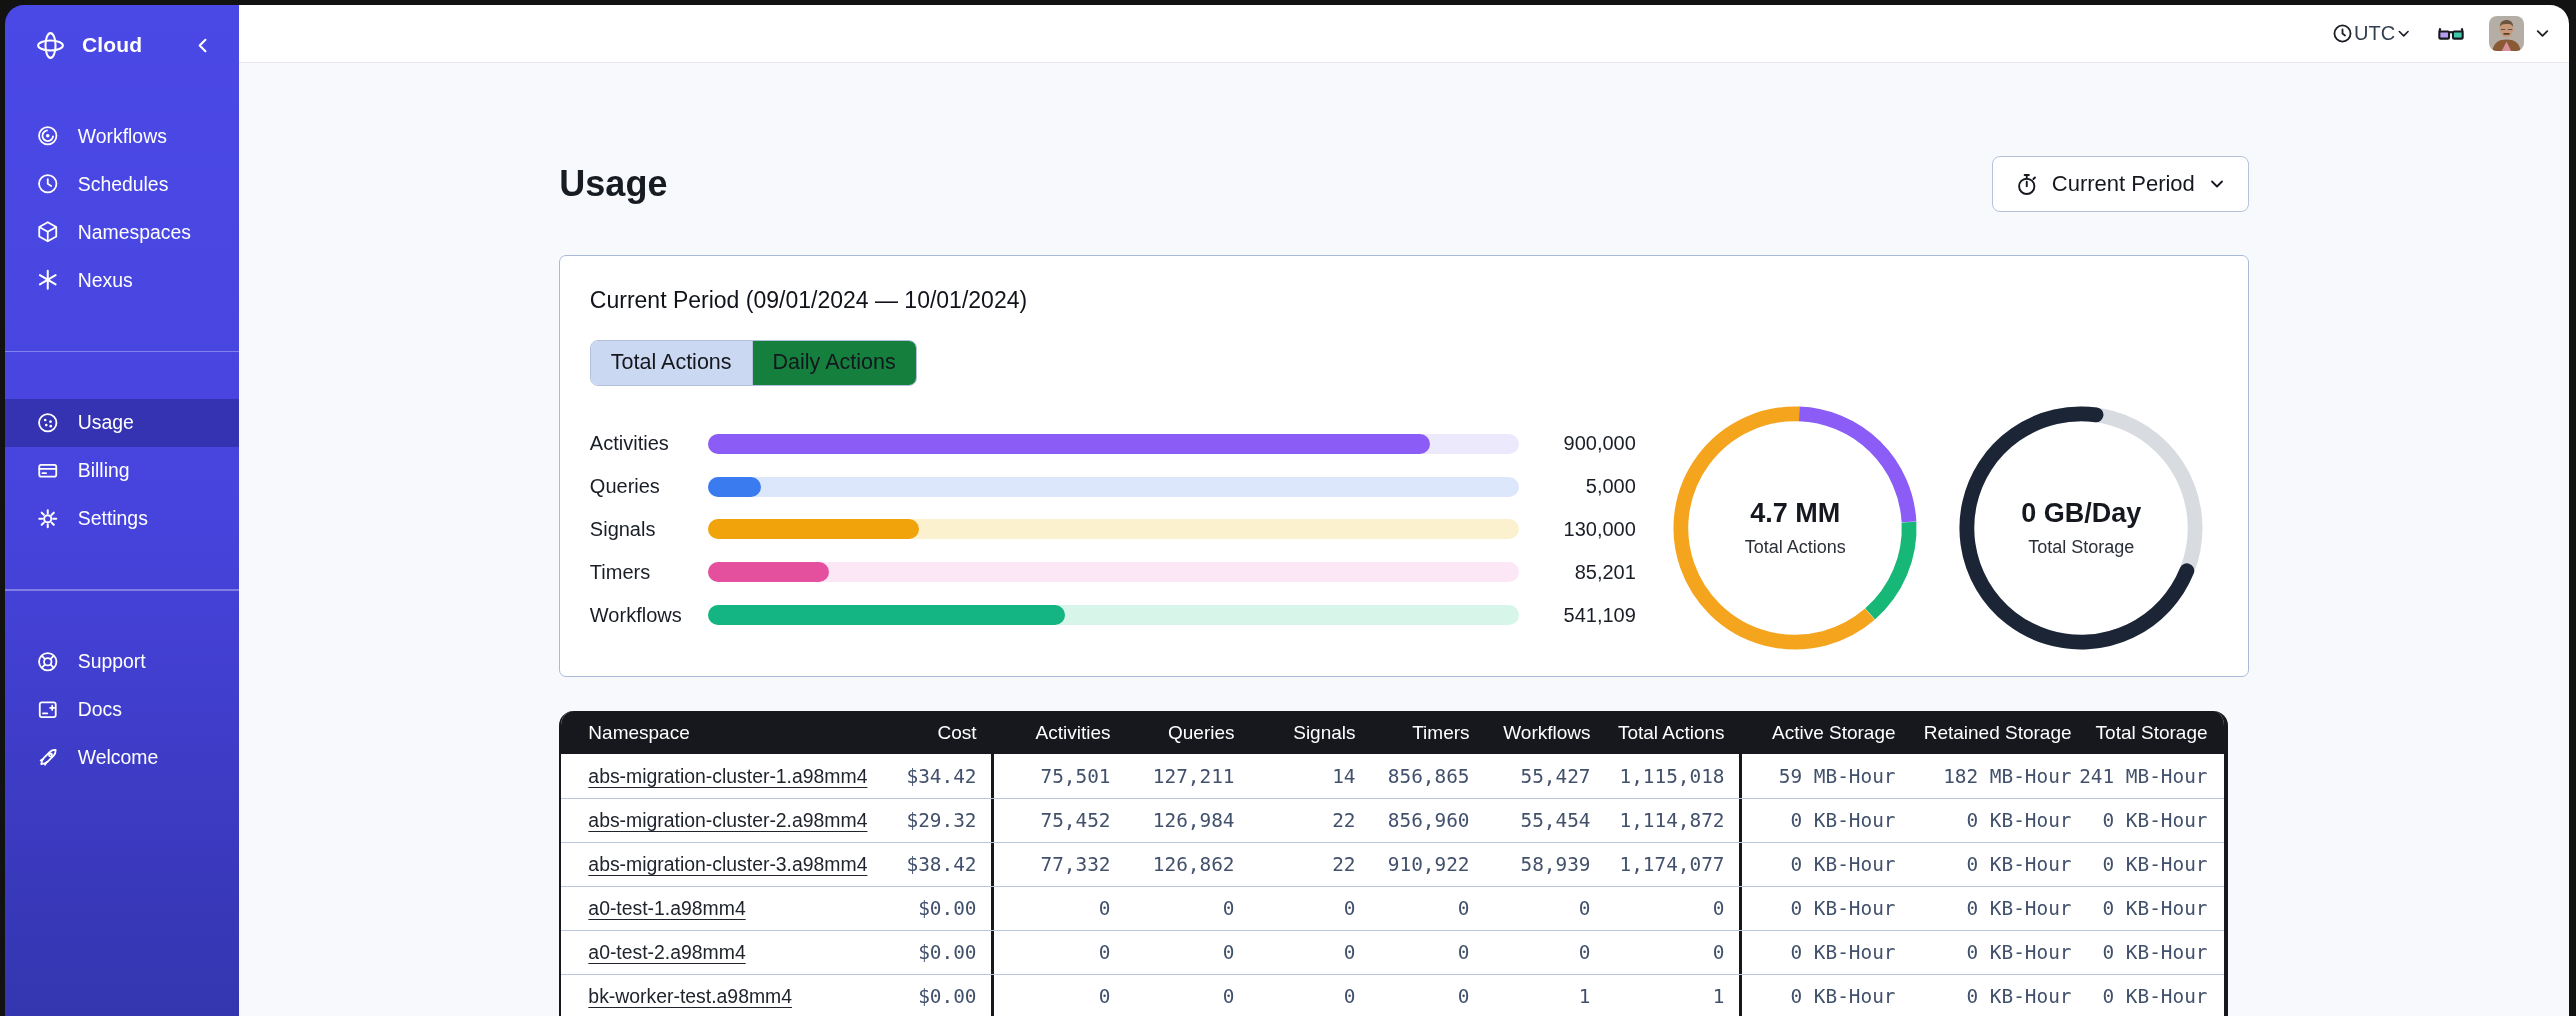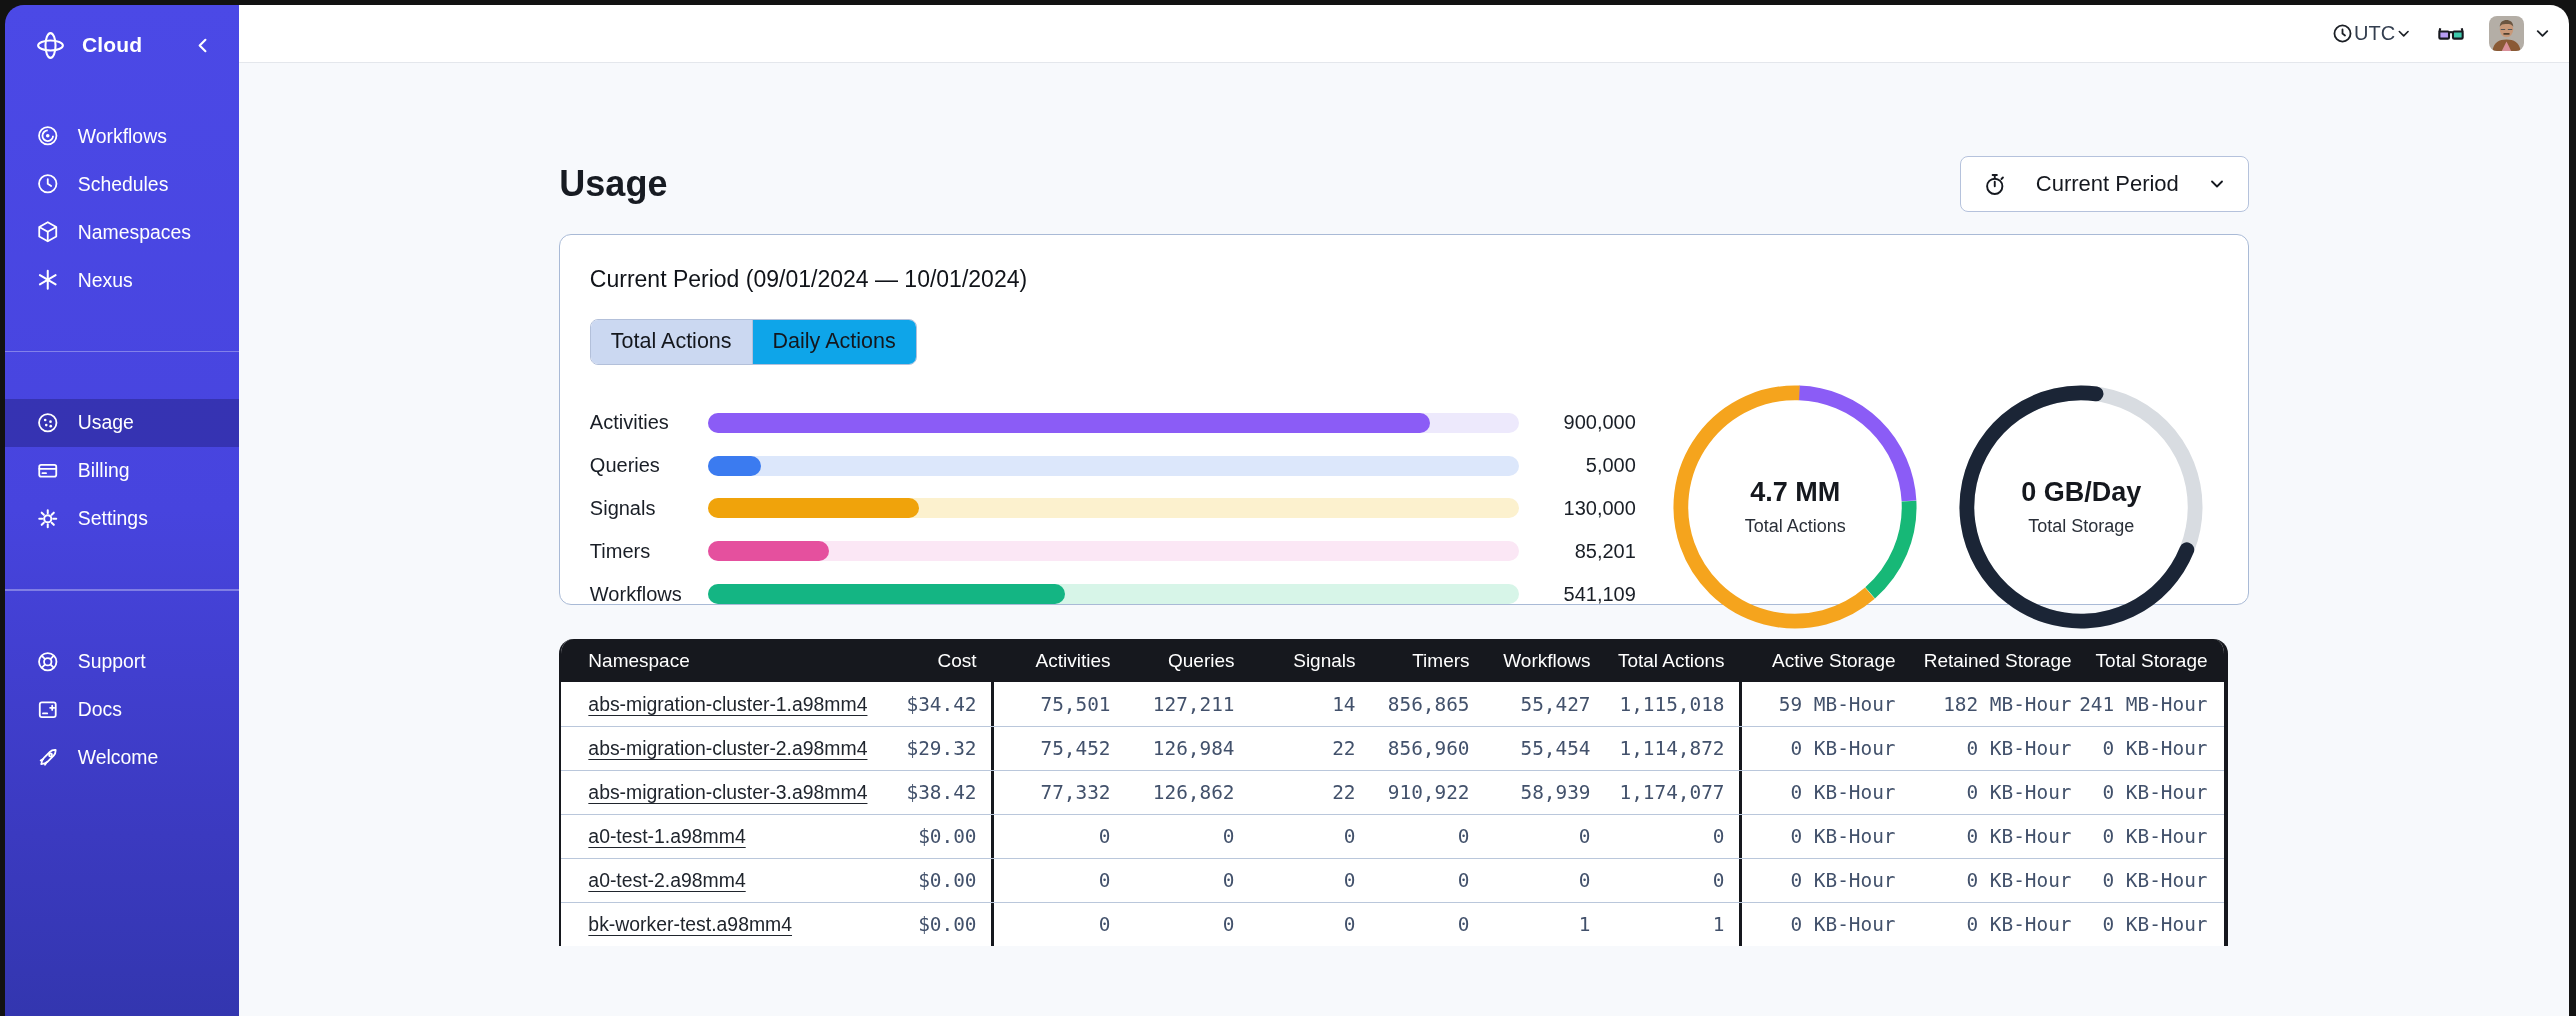--- a/index.html
+++ b/index.html
@@ -40,31 +40,31 @@
   }
   .tz-group { display: flex; align-items: center; gap: 0; font-size: 20px; color: #333e4f; cursor: pointer; }
   .glasses-btn, .avatar-btn { display: flex; align-items: center; gap: 9.4px; cursor: pointer; }
   .avatar-img { width: 35px; height: 35px; border-radius: 8px; overflow: hidden; display:block; }
   .content { flex: 1; background: #F7F9FC; overflow: hidden; }
   .container { width: 1690px; margin: 0 auto; padding-top: 93px; }
   .page-head { display: flex; justify-content: space-between; align-items: center; }
   h1.page-title { margin: 0; font-size: 36px; font-weight: 600; color: #171b22; }
   .period-btn {
     height: 56px; border: 1.3px solid #b5c2dc; border-radius: 8px; background: #fff;
-    display: flex; align-items: center; gap: 28px; padding: 0 21.5px;
+    display: flex; align-items: center; gap: 12px; padding: 0 21.5px;
     font-size: 22px; font-weight: 500; color: #15181f; cursor: pointer;
   }
   
   .card {
-    margin-top: 22px; height: 371px; position: relative;
-    background: #fff; border: 1.3px solid #a9bad6; border-radius: 12px; padding: 31px 29.5px 0;
+    margin-top: 43px; height: 422px; position: relative;
+    background: #fff; border: 1.3px solid #a9bad6; border-radius: 7px; padding: 31px 29.5px 0;
   }
   .card-title { font-size: 23px; font-weight: 500; color: #101319; }
   .tabs { margin-top: 25.5px; display: inline-flex; border: 1.3px solid #b3c0da; border-radius: 8px; overflow: hidden; }
-  .tab { height: 44px; padding: 0 20px; display: flex; align-items: center; font-size: 21.5px; font-weight: 500; color: #14171d; background: #0ea5e9; cursor: pointer; }
+  .tab { height: 44px; padding: 0 20px; display: flex; align-items: center; font-size: 21.5px; font-weight: 500; color: #14171d; background: #15803d; cursor: pointer; }
   .tab.selected { background: #CBD8F1; }
   .tab + .tab { border-left: 1.3px solid #b3c0da; }
   .bars { margin-top: 44px; width: 1046px; }
   .bar-row { display: flex; align-items: center; height: 28px; margin-bottom: 14.8px; }
   .bar-label { width: 118px; font-size: 20px; color: #191e26; }
   .bar-track { width: 811px; height: 20px; border-radius: 10px; position: relative; }
   .bar-fill { position: absolute; left: 0; top: 0; bottom: 0; border-radius: 10px; }
   .bar-value { flex: 1; text-align: right; font-size: 20px; color: #191e26; }
   .donut { position: absolute; top: 131px; width: 282px; height: 282px; }
   .donut.d1 { left: 1094px; }

